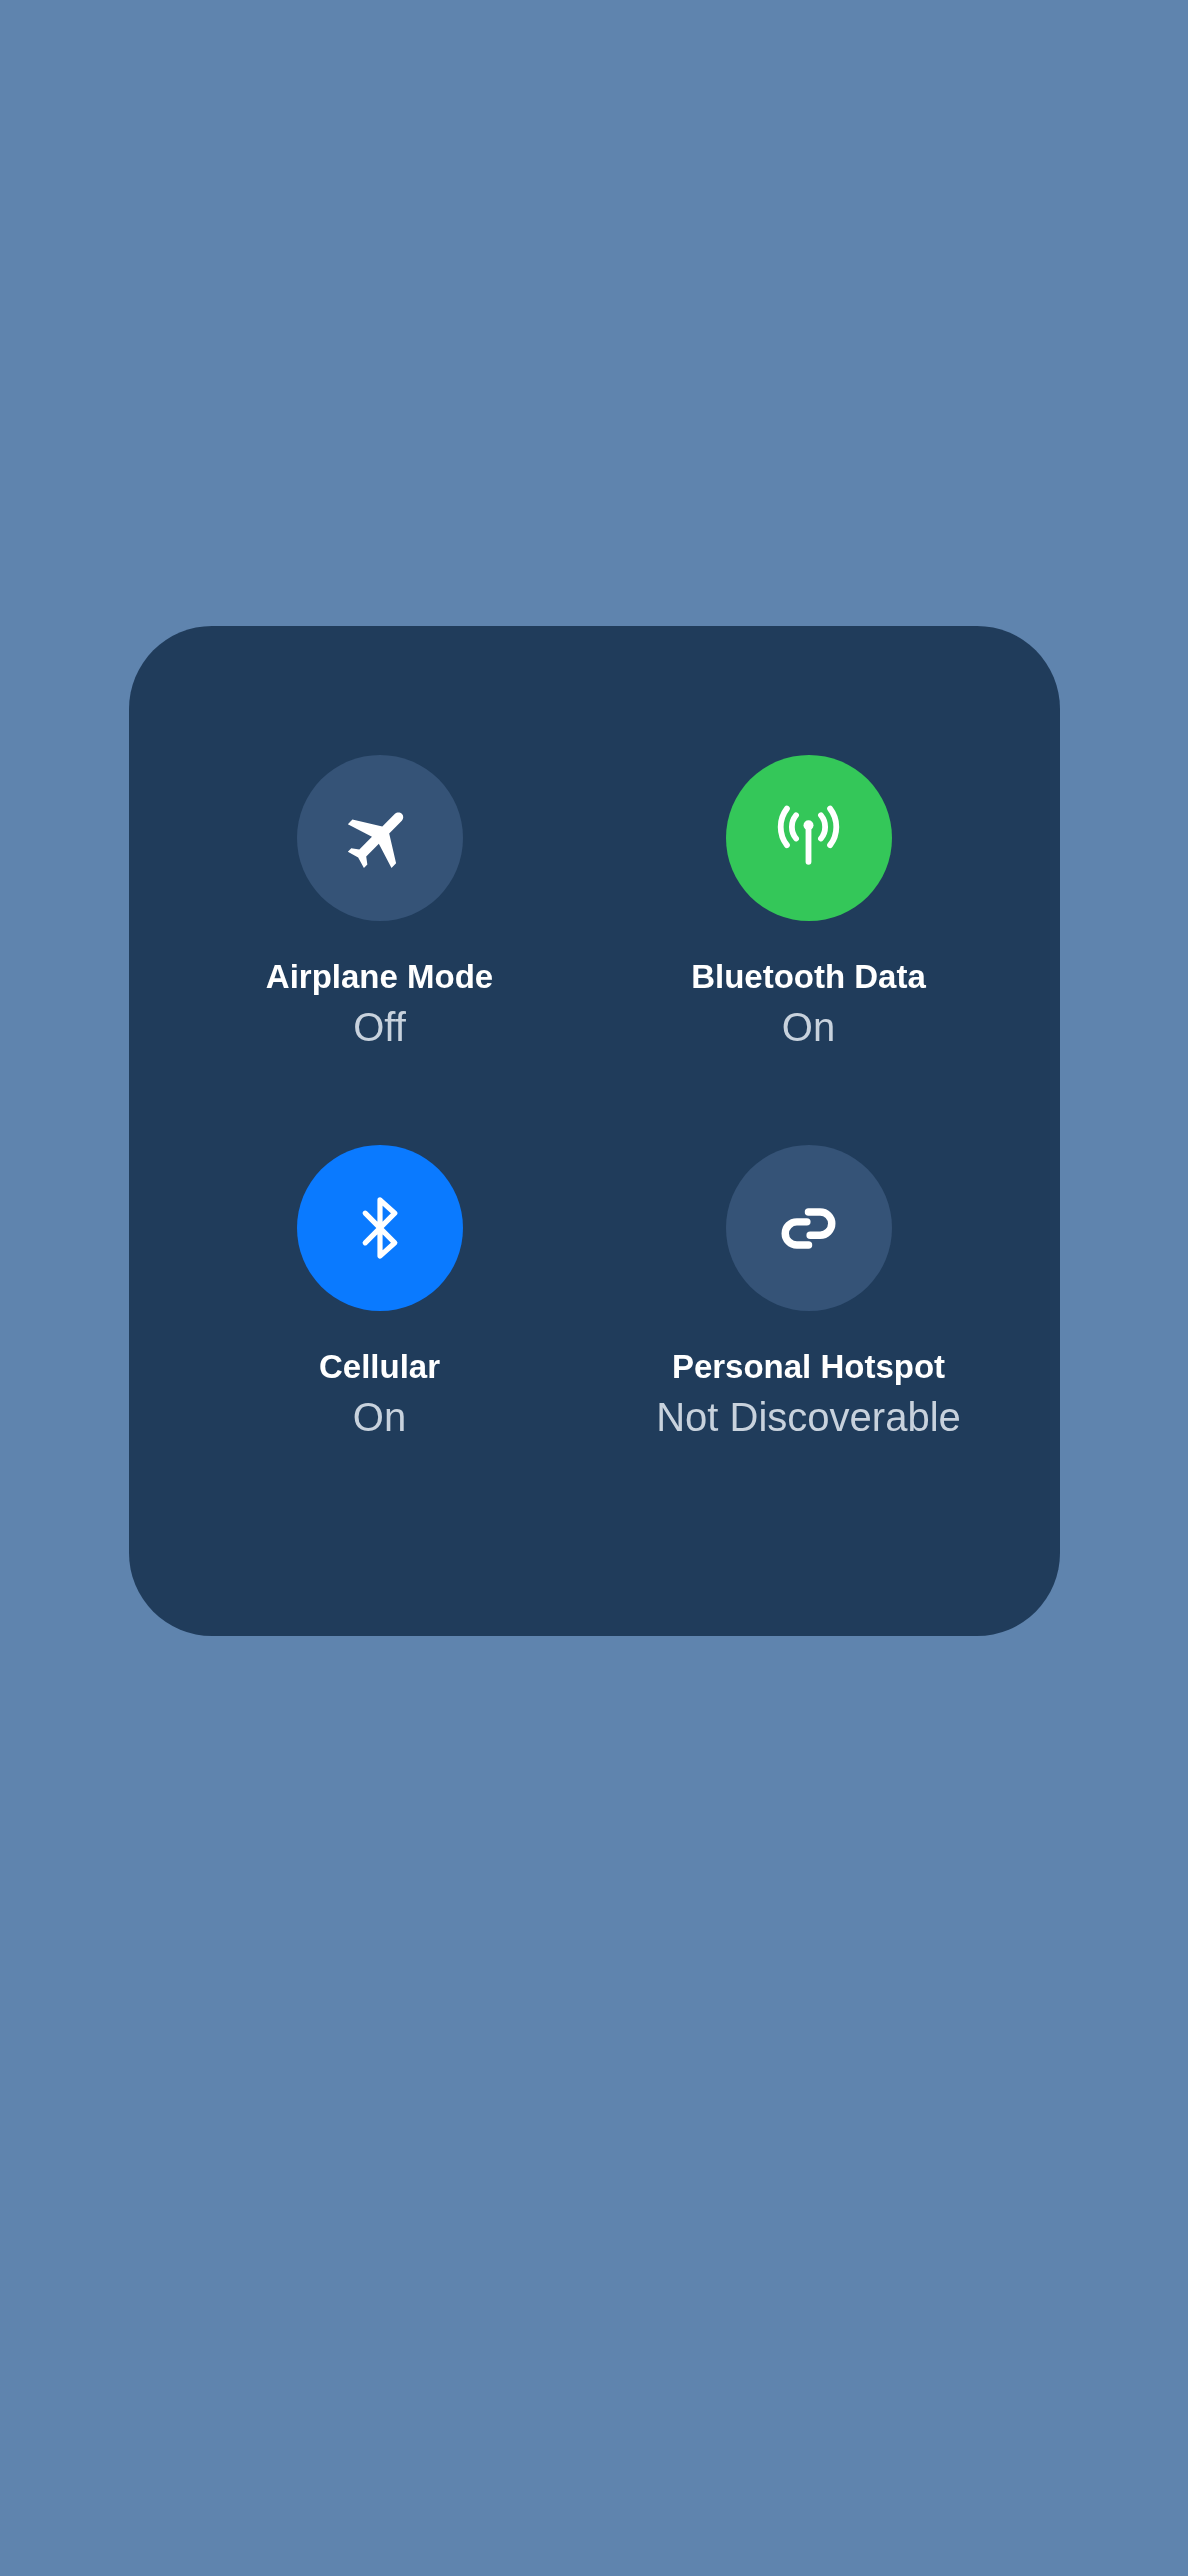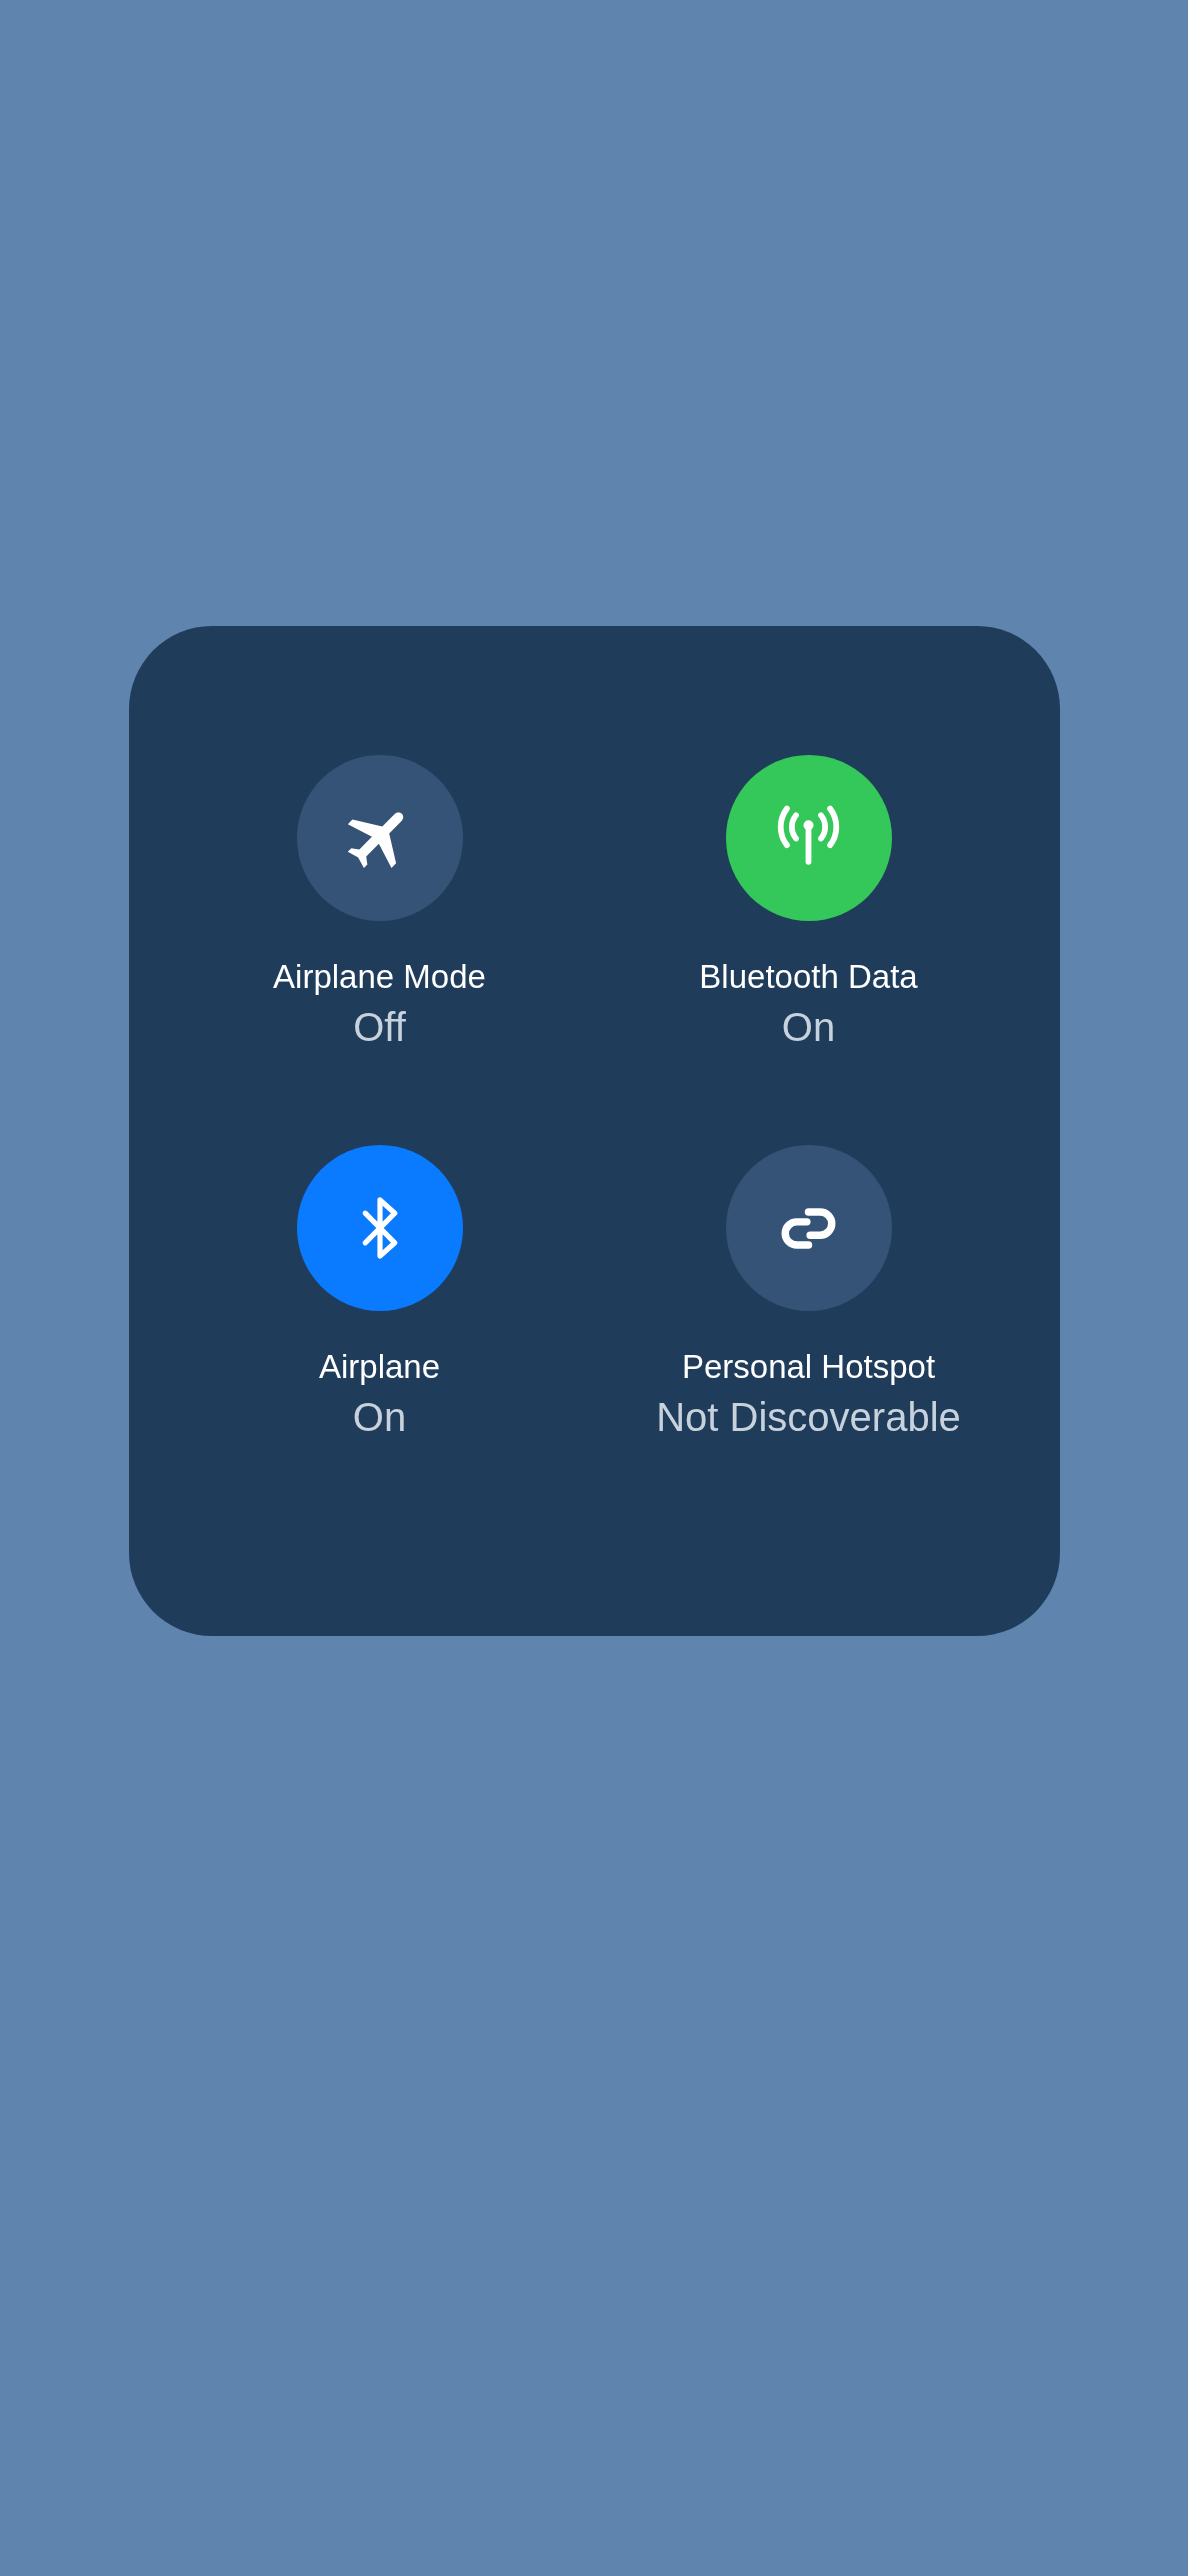--- a/index.html
+++ b/index.html
@@ -58,21 +58,21 @@
       background: #34C759;
     }
 
     .toggle-circle.blue {
       background: #0A7AFF;
     }
 
     .toggle-label {
       color: #FFFFFF;
       font-size: 33px;
-      font-weight: 400;
+      font-weight: 700;
       text-align: center;
       line-height: 1.3;
     }
 
     .toggle-status {
       color: #C8D2DD;
       font-size: 40px;
       font-weight: 400;
       text-align: center;
       margin-top: 1.8px;
@@ -119,21 +119,21 @@
 
 
   <div class="toggle-item">
     <div class="toggle-circle blue">
       <span>
         <svg width="74" height="74" viewBox="0 0 100 100" fill="none" stroke="white" stroke-width="7" stroke-linecap="round" stroke-linejoin="round">
           <path d="M 30 30 L 70 70 L 50 88 L 50 12 L 70 30 L 30 70"></path>
         </svg>
       </span>
     </div>
-    <div class="toggle-label">Airplane</div>
+    <div class="toggle-label">Cellular</div>
     <div class="toggle-status">On</div>
   </div>
 
 
   <div class="toggle-item">
     <div class="toggle-circle off">
       <span>
         <svg width="83" height="83" viewBox="0 0 100 100" fill="none" stroke="white" stroke-width="9" stroke-linecap="round">
           <path d="M 48 42 L 36 42 A 14 14 0 1 0 36 70 L 50 70"></path>
           <path d="M 52 58 L 64 58 A 14 14 0 1 0 64 30 L 50 30"></path>

